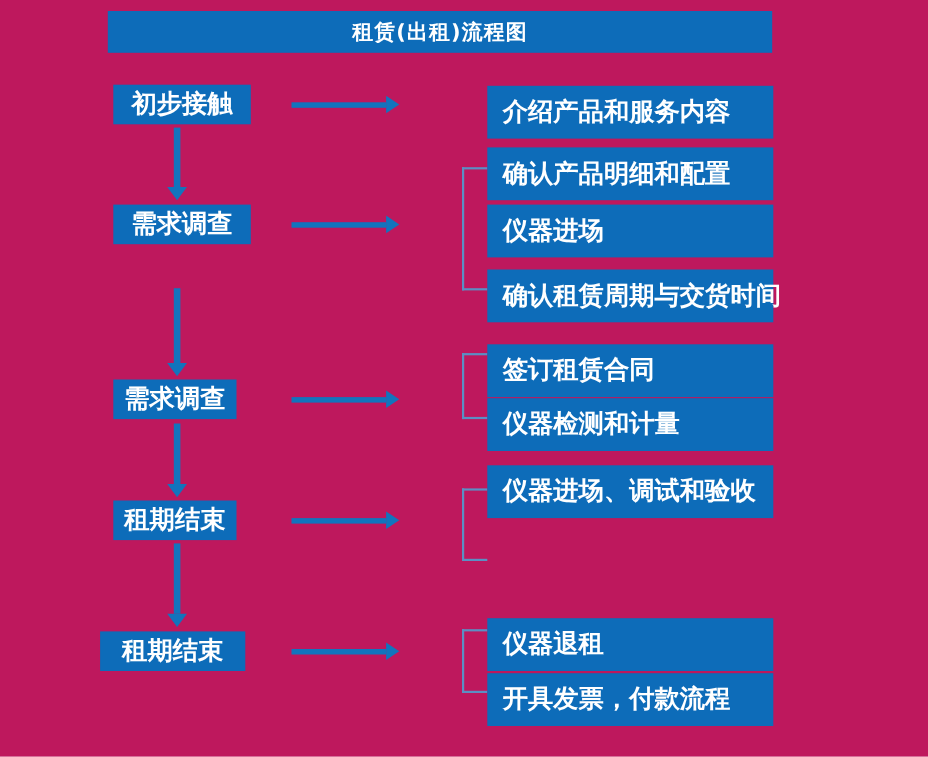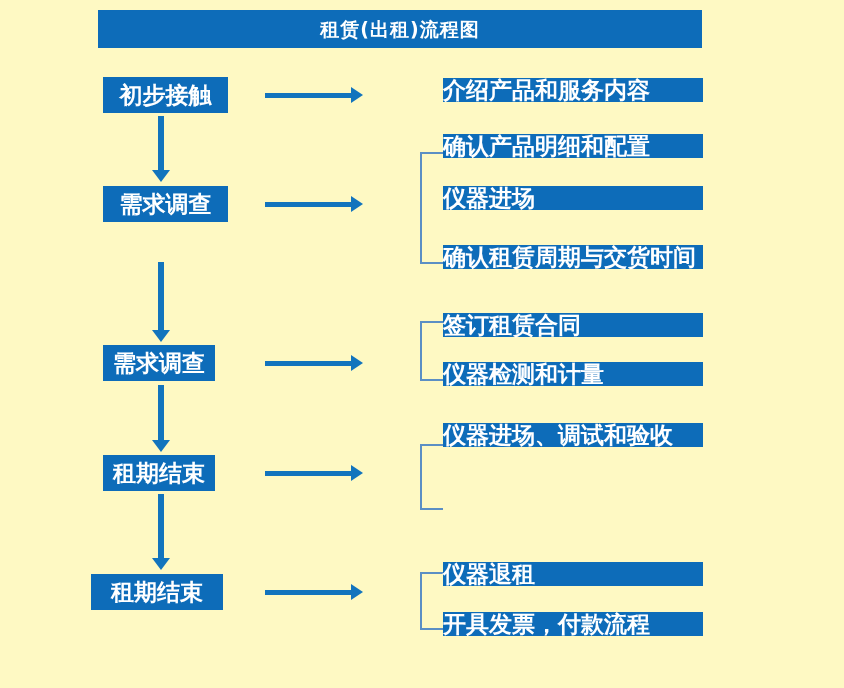--- a/index.html
+++ b/index.html
@@ -8,21 +8,21 @@
     padding: 0;
     background: #ffffff;
   }
   body {
     font-family: "DejaVu Sans", "Liberation Sans", sans-serif;
   }
   #canvas {
     position: relative;
     width: 844px;
     height: 688px;
-    background: #fef9c3;
+    background: #be185d;
     overflow: hidden;
   }
 
   
   .title-banner {
     position: absolute;
     left: 98px;
     top: 10px;
     width: 604px;
     height: 38px;
@@ -54,21 +54,22 @@
     font-weight: bold;
     line-height: 1;
     white-space: nowrap;
   }
   .box.stage {
     justify-content: center;
     height: 36px;
   }
   .box.detail {
     justify-content: flex-start;
-    height: 24px;
+    padding-left: 14px;
+    height: 48px;
     width: 260px;
     left: 443px;
   }
 
   
   .arrow-right {
     position: absolute;
     height: 20px;
   }
   .arrow-right .shaft {

